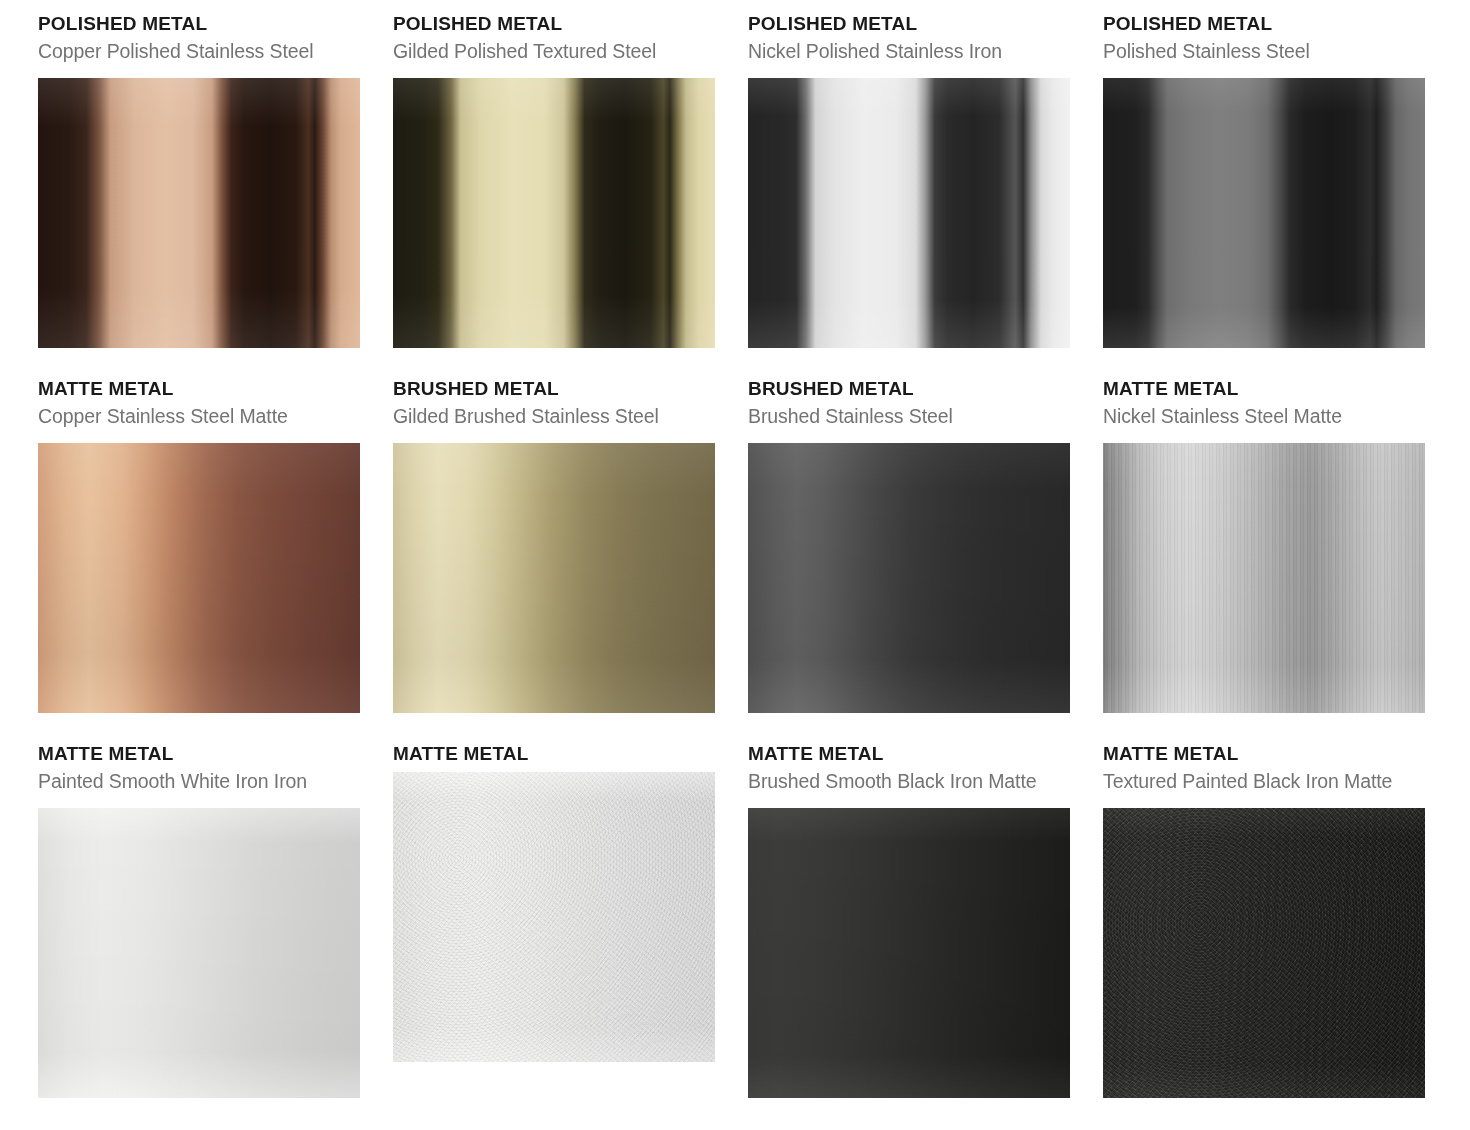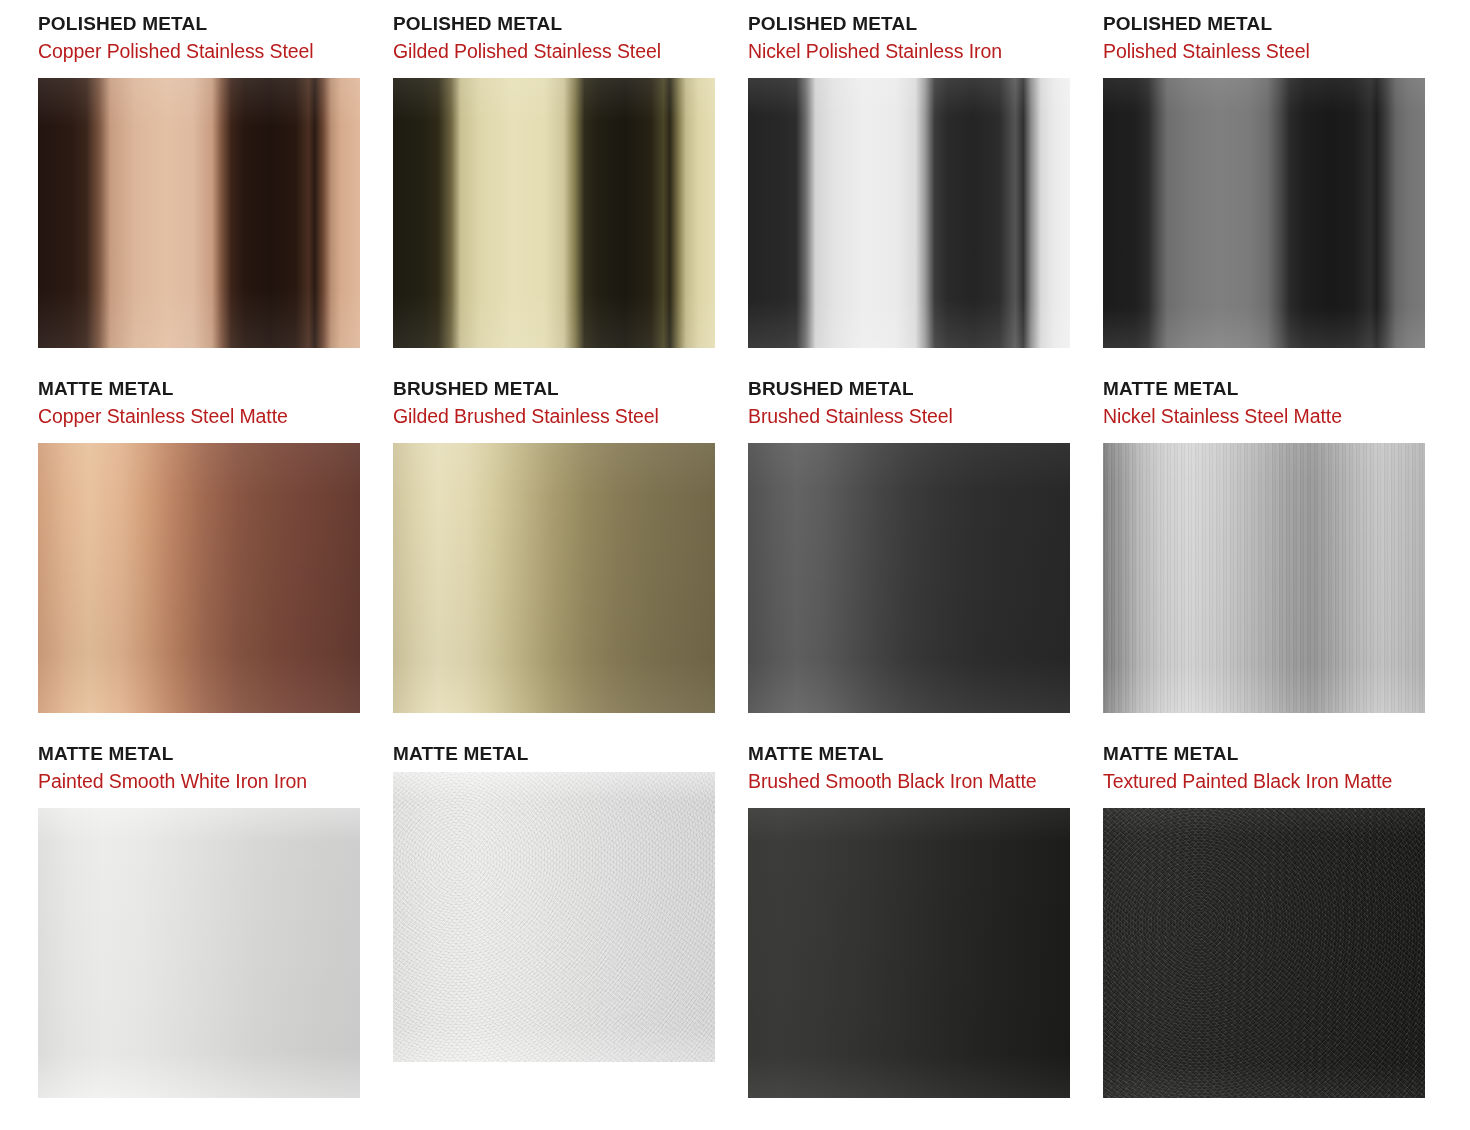--- a/index.html
+++ b/index.html
@@ -35,21 +35,21 @@
     font-weight: bold;
     letter-spacing: 0.2px;
     color: #1a1a1a;
     line-height: 1;
     margin: 0 0 9px 0;
     white-space: nowrap;
   }
   .name {
     font-size: 19.5px;
     font-weight: normal;
-    color: #b91c1c;
+    color: #737373;
     line-height: 1;
     margin: 0 0 16px 0;
     white-space: nowrap;
     letter-spacing: -0.1px;
   }
   .swatch {
     width: 322px;
     height: 270px;
     position: relative;
     overflow: hidden;
@@ -370,21 +370,21 @@
       <div class="cell">
         <div class="cat">POLISHED METAL</div>
         <div class="name">Copper Polished Stainless Steel</div>
         <div class="swatch sw-copper-polished">
           <div class="layer base"></div>
           <div class="layer sheen"></div>
         </div>
       </div>
       <div class="cell">
         <div class="cat">POLISHED METAL</div>
-        <div class="name">Gilded Polished Stainless Steel</div>
+        <div class="name">Gilded Polished Textured Steel</div>
         <div class="swatch sw-gilded-polished">
           <div class="layer base"></div>
           <div class="layer sheen"></div>
         </div>
       </div>
       <div class="cell">
         <div class="cat">POLISHED METAL</div>
         <div class="name">Nickel Polished Stainless Iron</div>
         <div class="swatch sw-nickel-polished">
           <div class="layer base"></div>

